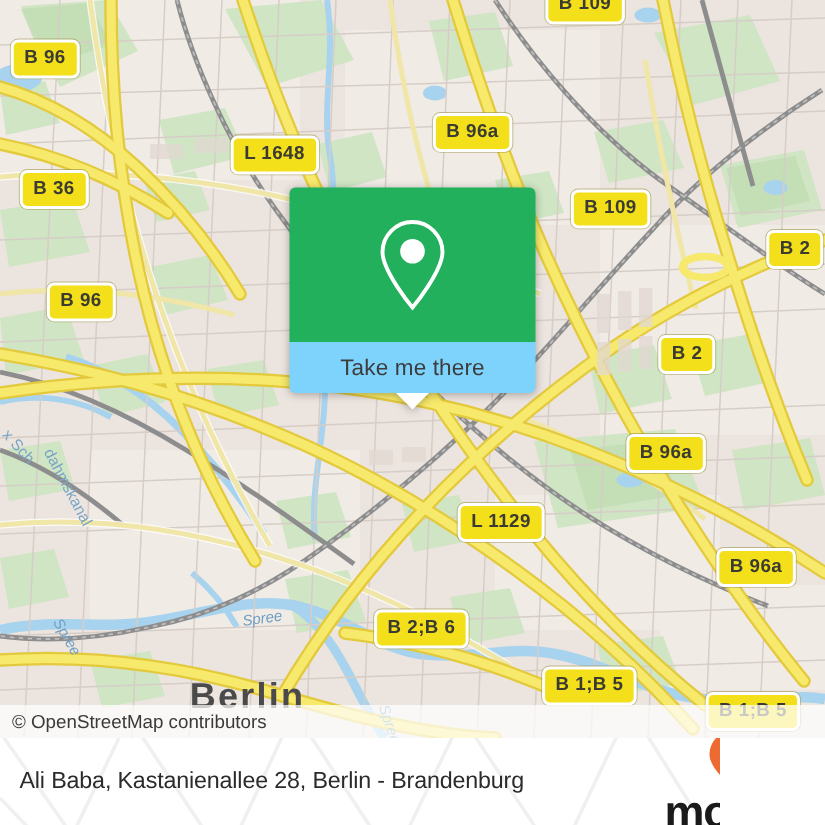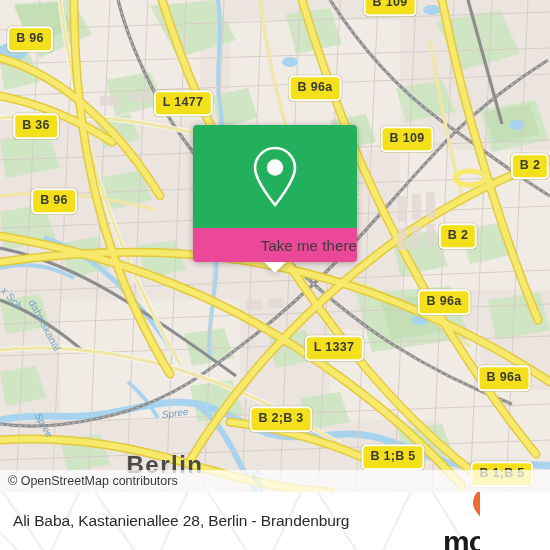--- a/index.html
+++ b/index.html
@@ -103,26 +103,26 @@
   .card-top {
     background: #23b05c;
     height: 103px;
     border-radius: 4px 4px 0 0;
     display: flex;
     align-items: center;
     justify-content: center;
   }
   .card-bottom {
     position: relative;
-    background: #ec4899;
+    background: #7dd3fc;
     height: 34px;
     border-radius: 0 0 4px 4px;
     display: flex;
     align-items: center;
-    justify-content: flex-end;
+    justify-content: center;
   }
   .card-bottom-text {
     color: #3c3c3c;
     font-size: 15px;
     letter-spacing: .1px;
   }
   .card-pointer {
     position: absolute;
     left: 50%;
     bottom: -11px;
@@ -372,31 +372,31 @@
           <rect x="100" y="96" width="22" height="10"></rect>
           <rect x="130" y="92" width="22" height="10"></rect>
           <rect x="246" y="300" width="16" height="10"></rect>
           <rect x="268" y="298" width="16" height="10"></rect>
         </g>
       </g>
     </svg>
 
     <div class="shield" style="left:30px;  top:39px;">B 96</div>
     <div class="shield" style="left:315px; top:88px;">B 96a</div>
-    <div class="shield" style="left:183px; top:103px;">L 1477</div>
+    <div class="shield" style="left:183px; top:103px;">L 1648</div>
     <div class="shield" style="left:390px; top:3px;">B 109</div>
     <div class="shield" style="left:36px;  top:126px;">B 36</div>
     <div class="shield" style="left:407px; top:139px;">B 109</div>
     <div class="shield" style="left:530px; top:166px;">B 2</div>
     <div class="shield" style="left:54px;  top:201px;">B 96</div>
     <div class="shield" style="left:458px; top:236px;">B 2</div>
     <div class="shield" style="left:444px; top:302px;">B 96a</div>
-    <div class="shield" style="left:334px; top:348px;">L 1337</div>
+    <div class="shield" style="left:334px; top:348px;">L 1129</div>
     <div class="shield" style="left:504px; top:378px;">B 96a</div>
-    <div class="shield" style="left:281px; top:419px;">B 2;B 3</div>
+    <div class="shield" style="left:281px; top:419px;">B 2;B 6</div>
     <div class="shield" style="left:393px; top:457px;">B 1;B 5</div>
     <div class="shield" style="left:502px; top:474px;">B 1;B 5</div>
 
     <div class="map-label label-city" style="left:165px; top:465px;">Berlin</div>
     <div class="map-label label-water" style="left:175px; top:413px; transform:translate(-50%,-50%) rotate(-8deg);">Spree</div>
     <div class="map-label label-water" style="left:44px;  top:425px; transform:translate(-50%,-50%) rotate(60deg);">Spree</div>
     <div class="map-label label-water" style="left:259px; top:483px; transform:translate(-50%,-50%) rotate(72deg);">Spree</div>
     <div class="map-label label-canal" style="left:12px;  top:298px; transform:translate(-50%,-50%) rotate(48deg);">x Sch</div>
     <div class="map-label label-canal" style="left:45px;  top:325px; transform:translate(-50%,-50%) rotate(62deg);">dahmskanal</div>
 

